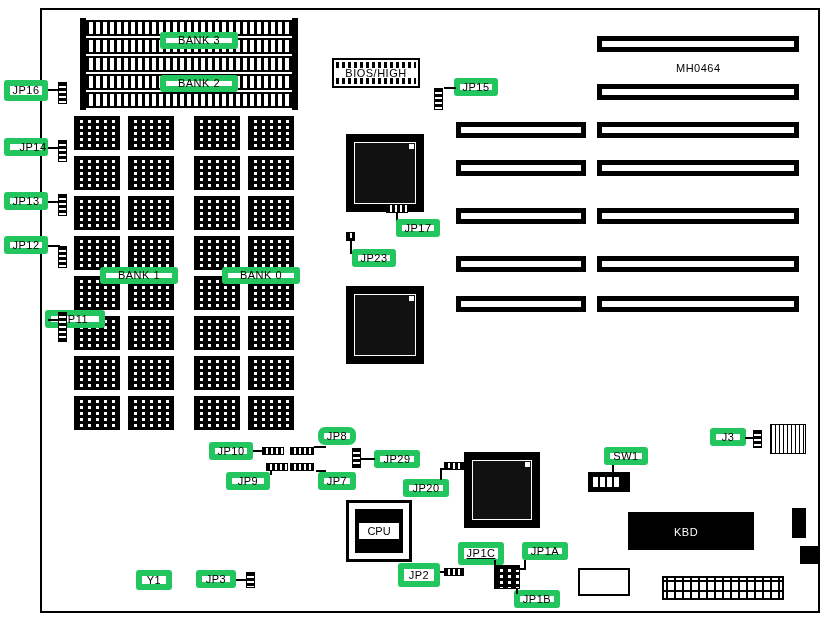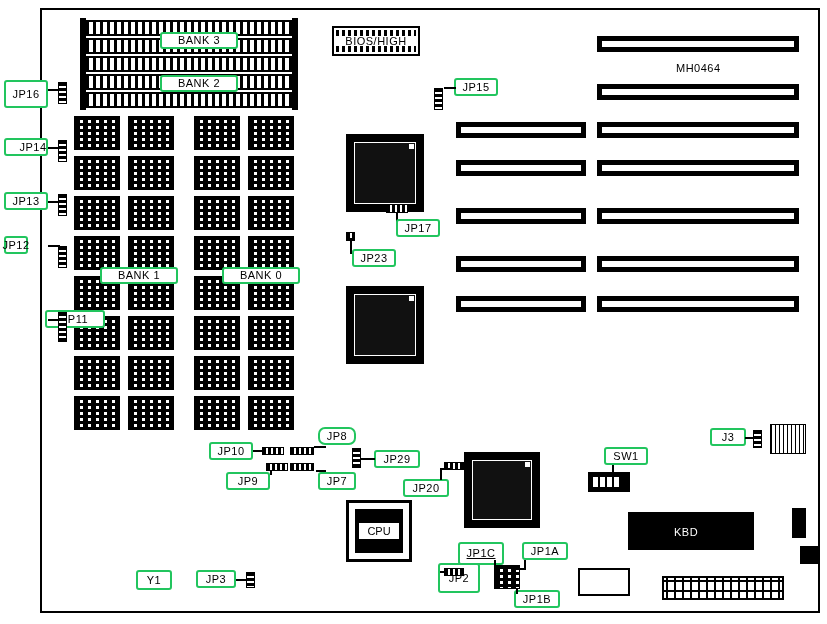--- a/index.html
+++ b/index.html
@@ -22,21 +22,21 @@
     top: 8px;
     width: 780px;
     height: 605px;
     border: 2px solid #000;
     box-sizing: border-box;
     background: #fff;
   }
   
   .lbl {
     position: absolute;
-    border: 2px solid #22c55e;
+    border: 6px solid #22c55e;
     background: #fff;
     color: #000;
     font-size: 11px;
     line-height: 1;
     display: flex;
     align-items: center;
     justify-content: center;
     box-sizing: border-box;
     letter-spacing: 0.5px;
     white-space: nowrap;
@@ -130,20 +130,21 @@
     position: absolute;
     left: 5px; right: 5px; top: 5px; bottom: 5px;
     background: #000;
   }
   
   .bios {
     position: absolute;
     border: 2px solid #000;
     box-sizing: border-box;
     background: #fff;
+    margin-top: 32px;
   }
   .bios .hatch-top, .bios .hatch-bot {
     position: absolute;
     left: 2px; right: 2px;
     height: 6px;
     background-image: repeating-linear-gradient(to right, #000 0 3px, #fff 3px 6px);
   }
   .bios .hatch-top { top: 2px; }
   .bios .hatch-bot { bottom: 2px; }
   .bios .bios-txt {
@@ -310,33 +311,33 @@
   <div class="mem" style="left:248px; top:356px; width:46px; height:34px;"></div>
 
   <div class="mem" style="left:74px;  top:396px; width:46px; height:34px;"></div>
   <div class="mem" style="left:128px; top:396px; width:46px; height:34px;"></div>
   <div class="mem" style="left:194px; top:396px; width:46px; height:34px;"></div>
   <div class="mem" style="left:248px; top:396px; width:46px; height:34px;"></div>
 
   <div class="lbl" style="left:100px; top:267px; width:78px; height:17px;">BANK 1</div>
   <div class="lbl" style="left:222px; top:267px; width:78px; height:17px;">BANK 0</div>
 
-  <div class="lbl" style="left:4px; top:80px; width:44px; height:28px;">JP16</div>
+  <div class="lbl" style="left:4px; top:80px; width:44px; height:21px;">JP16</div>
   <div class="line" style="left:48px; top:89px; width:12px; height:2px;"></div>
   <div class="jump" style="left:58px; top:82px; width:9px; height:22px;"></div>
 
   <div class="lbl" style="left:4px; top:138px; width:44px; height:18px;padding-left:14px;">JP14</div>
   <div class="line" style="left:48px; top:147px; width:12px; height:2px;"></div>
   <div class="jump" style="left:58px; top:140px; width:9px; height:22px;"></div>
 
   <div class="lbl" style="left:4px; top:192px; width:44px; height:18px;">JP13</div>
   <div class="line" style="left:48px; top:201px; width:12px; height:2px;"></div>
   <div class="jump" style="left:58px; top:194px; width:9px; height:22px;"></div>
 
-  <div class="lbl" style="left:4px; top:236px; width:24px; height:18px;">JP12</div>
+  <div class="lbl" style="left:4px; top:236px; width:44px; height:18px;">JP12</div>
   <div class="line" style="left:48px; top:245px; width:12px; height:2px;"></div>
   <div class="jump" style="left:58px; top:246px; width:9px; height:22px;"></div>
 
   <div class="lbl" style="left:4px; top:310px; width:60px; height:18px;margin-left:41px;">JP11</div>
   <div class="line" style="left:48px; top:319px; width:12px; height:2px;"></div>
   <div class="jump" style="left:58px; top:312px; width:9px; height:30px;"></div>
 
   <div class="bios" style="left:332px; top:26px; width:88px; height:30px;">
     <div class="hatch-top"></div>
     <div class="hatch-bot"></div>
@@ -463,21 +464,21 @@
 
   <div class="blk" style="left:792px; top:508px; width:14px; height:30px;"></div>
   <div class="blk" style="left:800px; top:546px; width:18px; height:18px;"></div>
 
   <div class="lbl" style="left:136px; top:570px; width:36px; height:20px;">Y1</div>
 
   <div class="lbl" style="left:196px; top:570px; width:40px; height:18px;">JP3</div>
   <div class="line" style="left:236px; top:579px; width:12px; height:2px;"></div>
   <div class="jump" style="left:246px; top:572px; width:9px; height:16px;"></div>
 
-  <div class="lbl" style="left:398px; top:563px; width:42px; height:30px;margin-left:40px;">JP2</div>
+  <div class="lbl" style="left:398px; top:563px; width:42px; height:24px;">JP2</div>
   <div class="jump-h" style="left:444px; top:568px; width:20px; height:8px;"></div>
   <div class="line" style="left:440px; top:571px; width:6px; height:2px;"></div>
 
   <div class="mem" style="left:494px; top:565px; width:26px; height:24px;"></div>
   <div class="lbl" style="left:458px; top:542px; width:46px; height:23px;text-decoration:underline;">JP1C</div>
   <div class="line" style="left:494px; top:560px; width:2px; height:8px;"></div>
   <div class="lbl" style="left:522px; top:542px; width:46px; height:18px;">JP1A</div>
   <div class="line" style="left:524px; top:560px; width:2px; height:10px;"></div>
   <div class="line" style="left:516px; top:568px; width:10px; height:2px;"></div>
   <div class="lbl" style="left:514px; top:590px; width:46px; height:18px;text-align:right;">JP1B</div>

